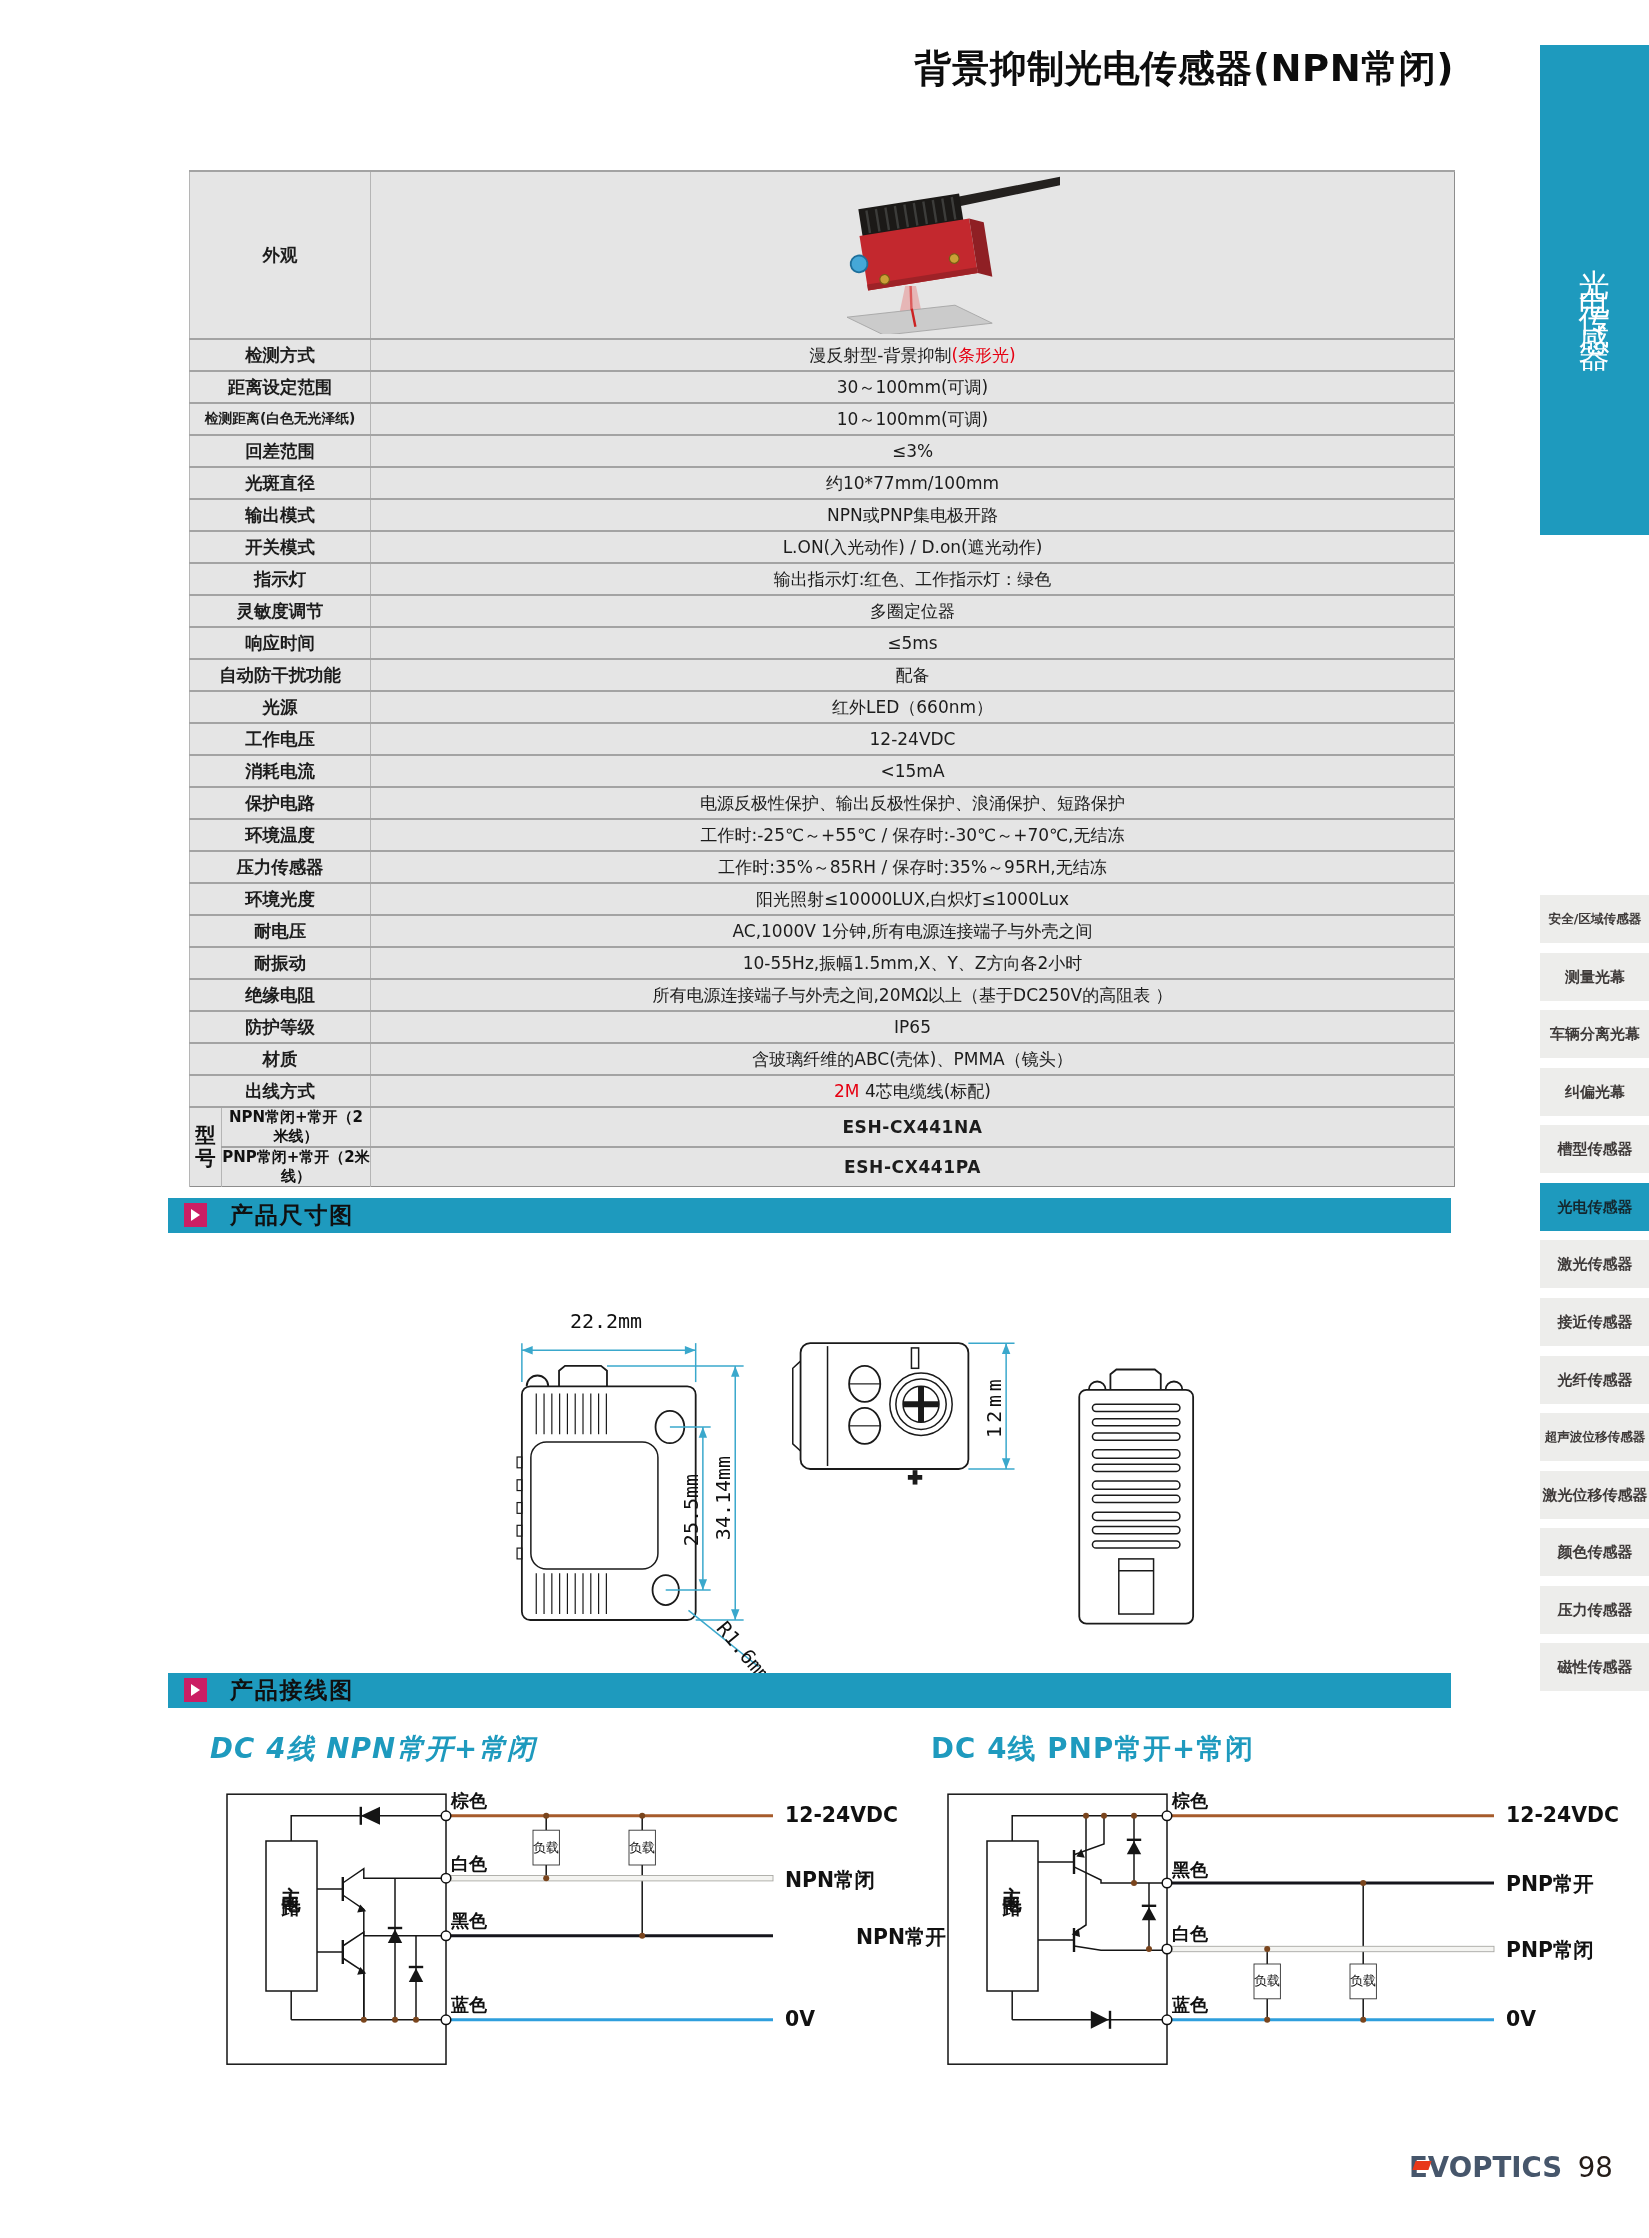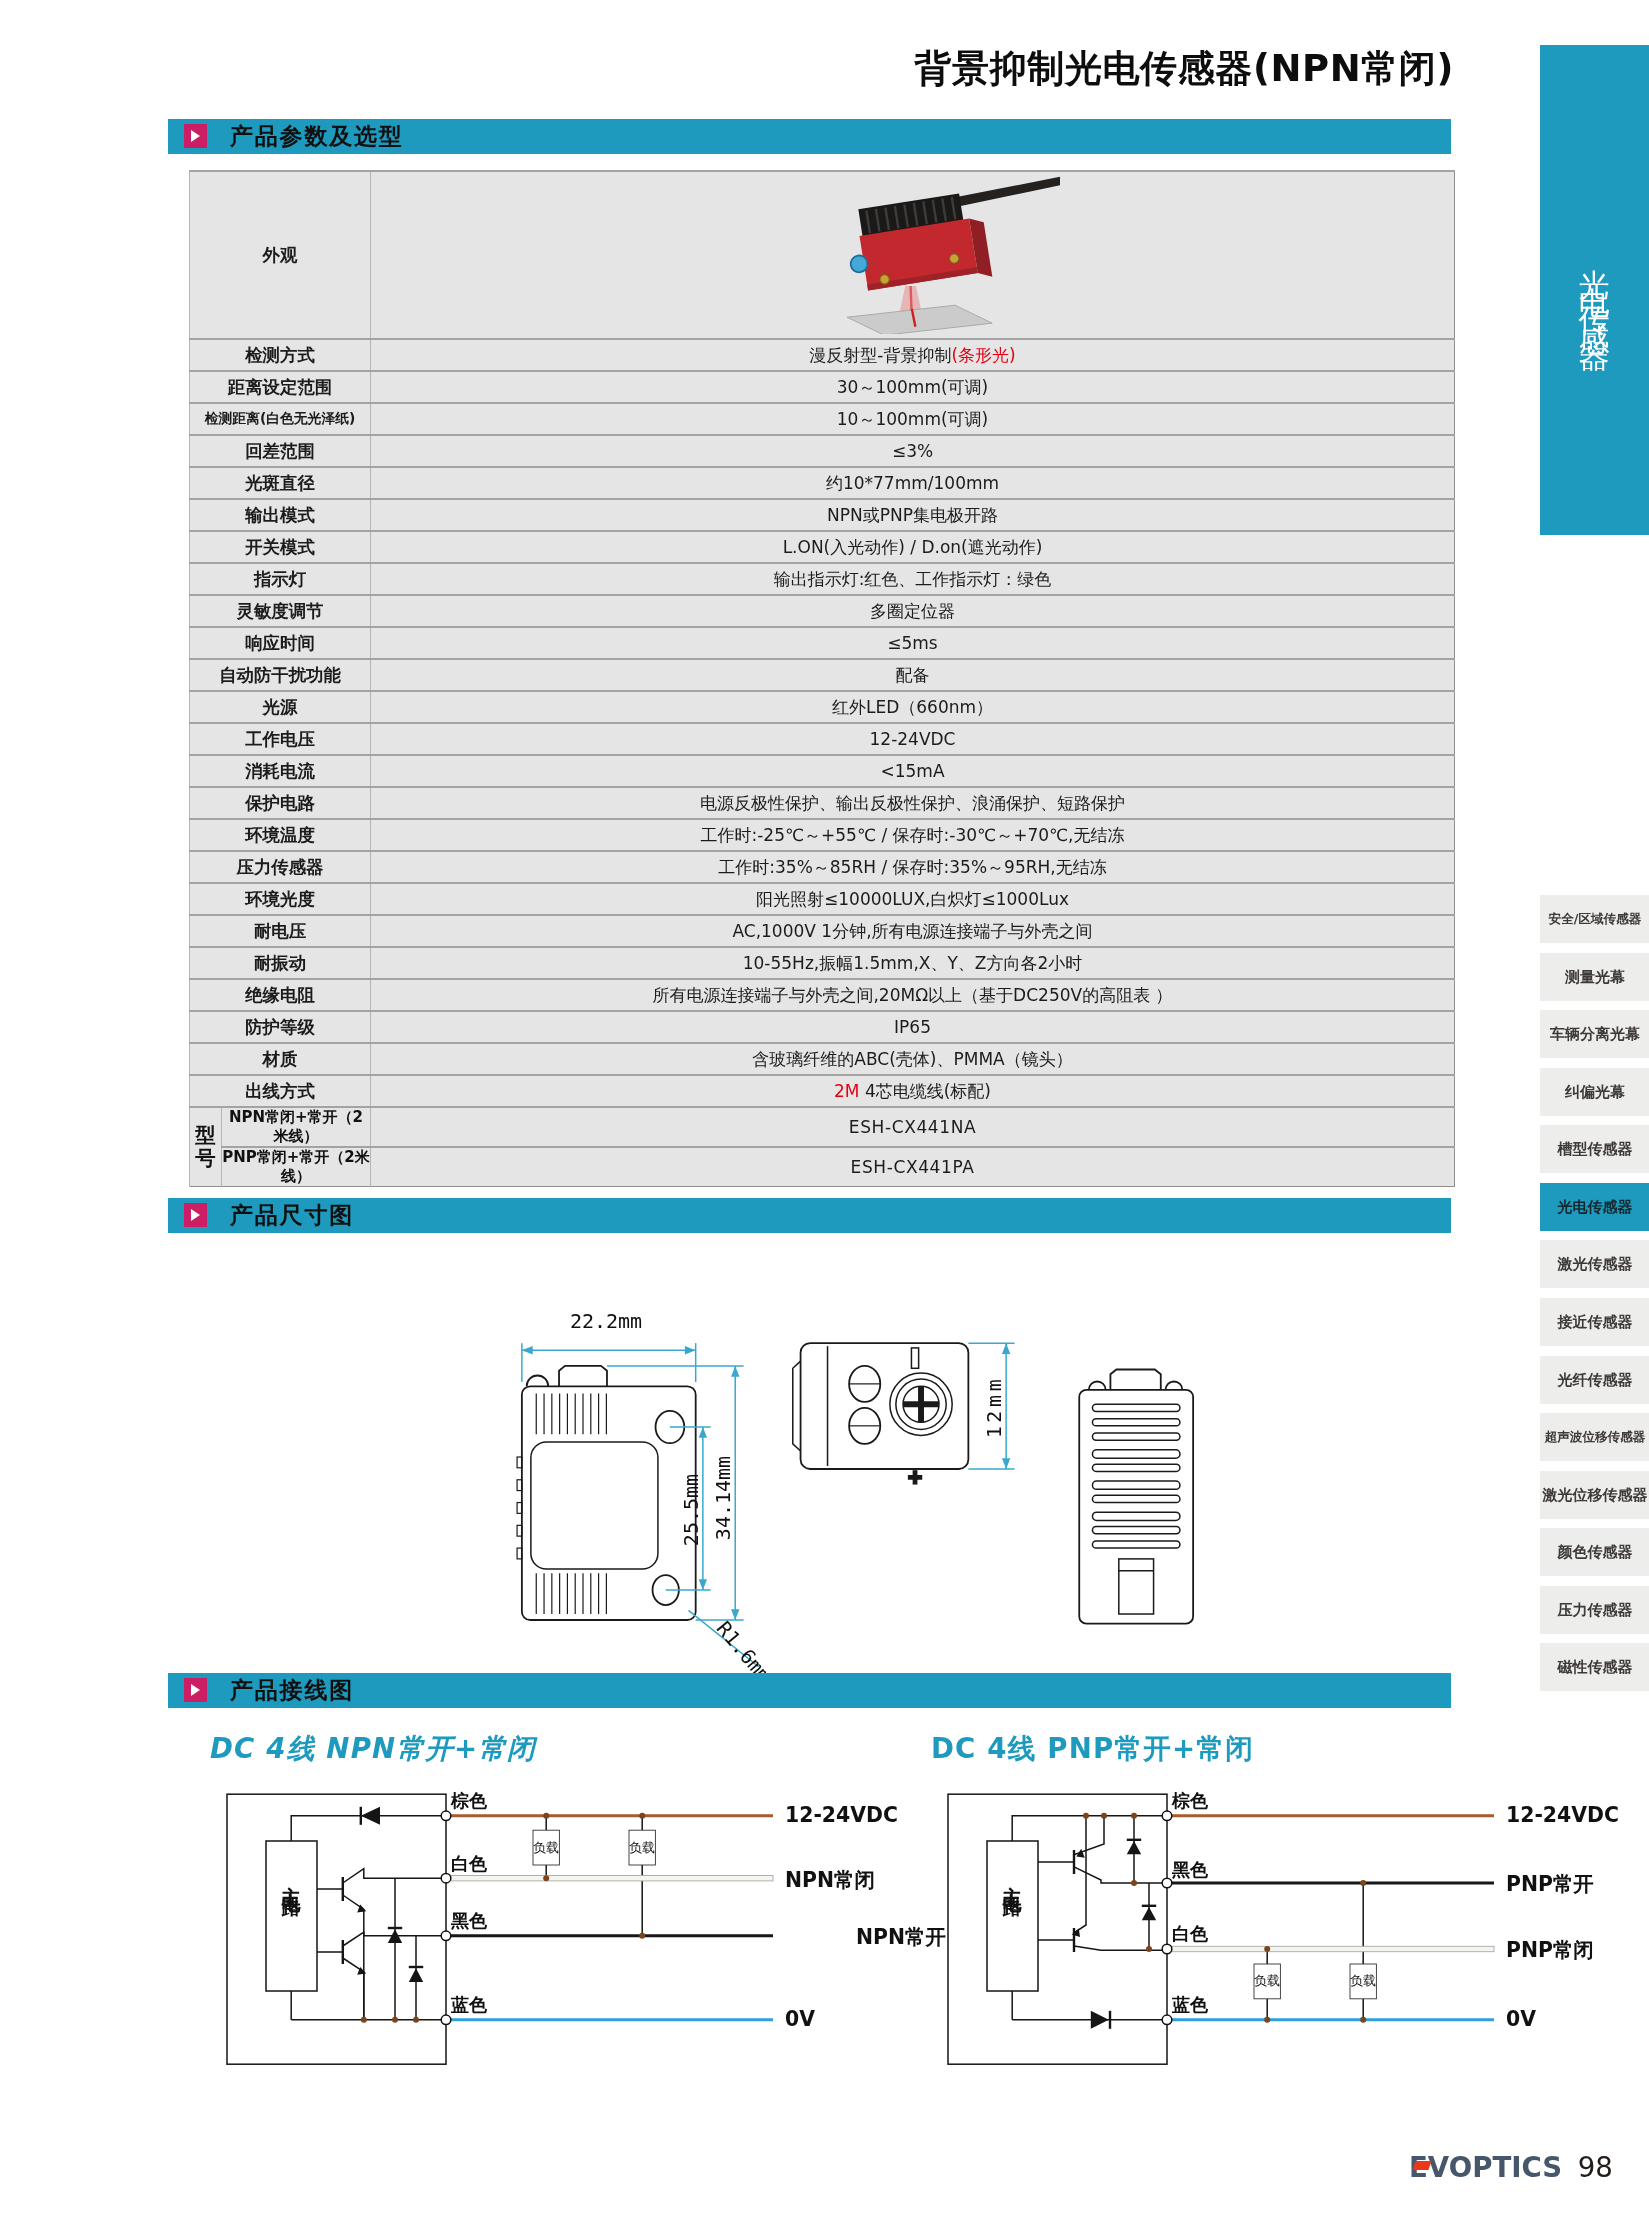--- a/index.html
+++ b/index.html
@@ -30,21 +30,21 @@
         vertical-align:middle;text-align:center;padding:0;overflow:hidden;}
   tr.appearance{height:168px;}
   tr.spec-row{height:32px;}
   tr.model{height:31px;}
   td.lbl{font-weight:bold;font-size:17.4px;color:#1c1c1c;}
   td.lbl.small{font-size:13.8px;}
   td.val{font-size:17px;color:#1c1c1c;}
   td.val .red{color:#e60012;}
   td.model-head{font-size:20.4px;font-weight:bold;word-break:break-all;line-height:1.15;padding:0 4.8px;}
   td.model-sub{font-size:15px;font-weight:bold;text-align:left;padding-left:9.6px;}
-  td.model-val{font-weight:normal;letter-spacing:0.6px;}
+  td.model-val{font-weight:bold;letter-spacing:0.6px;}
   
   .dims-wrap{position:absolute;left:408px;top:1247px;width:899px;height:420px;}
   .dims-wrap svg{position:absolute;left:0;top:0;}
   .d-label{position:absolute;font-family:"DejaVu Sans Mono","Liberation Mono",monospace;
         font-size:20px;color:#101010;white-space:nowrap;text-align:center;width:108px;}
   
   .wiring-title{position:absolute;top:1730px;font-size:27.6px;font-weight:bold;color:#1e9abe;
         letter-spacing:1.2px;white-space:nowrap;}
   .wire-box{position:absolute;top:1787px;width:648px;height:312px;}
   .wire-box svg{position:absolute;left:0;top:0;}
@@ -60,24 +60,20 @@
         transform:skewX(-20deg);}
   .pagenum{font-size:27.6px;color:#241c18;margin-left:15.6px;}
 </style>
 </head>
 <body>
 
 <div class="page">
 
   <div class="doc-title">背景抑制光电传感器(NPN常闭)</div>
 
-  <div class="band" style="top:119px;">
-    <div class="tab"></div>
-    <div class="band-title">产品参数及选型</div>
-  </div>
 
   <div class="table-wrap">
     <table class="spec">
       <colgroup>
           <col style="width:32px">
           <col style="width:149px">
           <col style="width:1084px">
         </colgroup>
       <tbody id="spec-tbody">
         <tr class="appearance">

